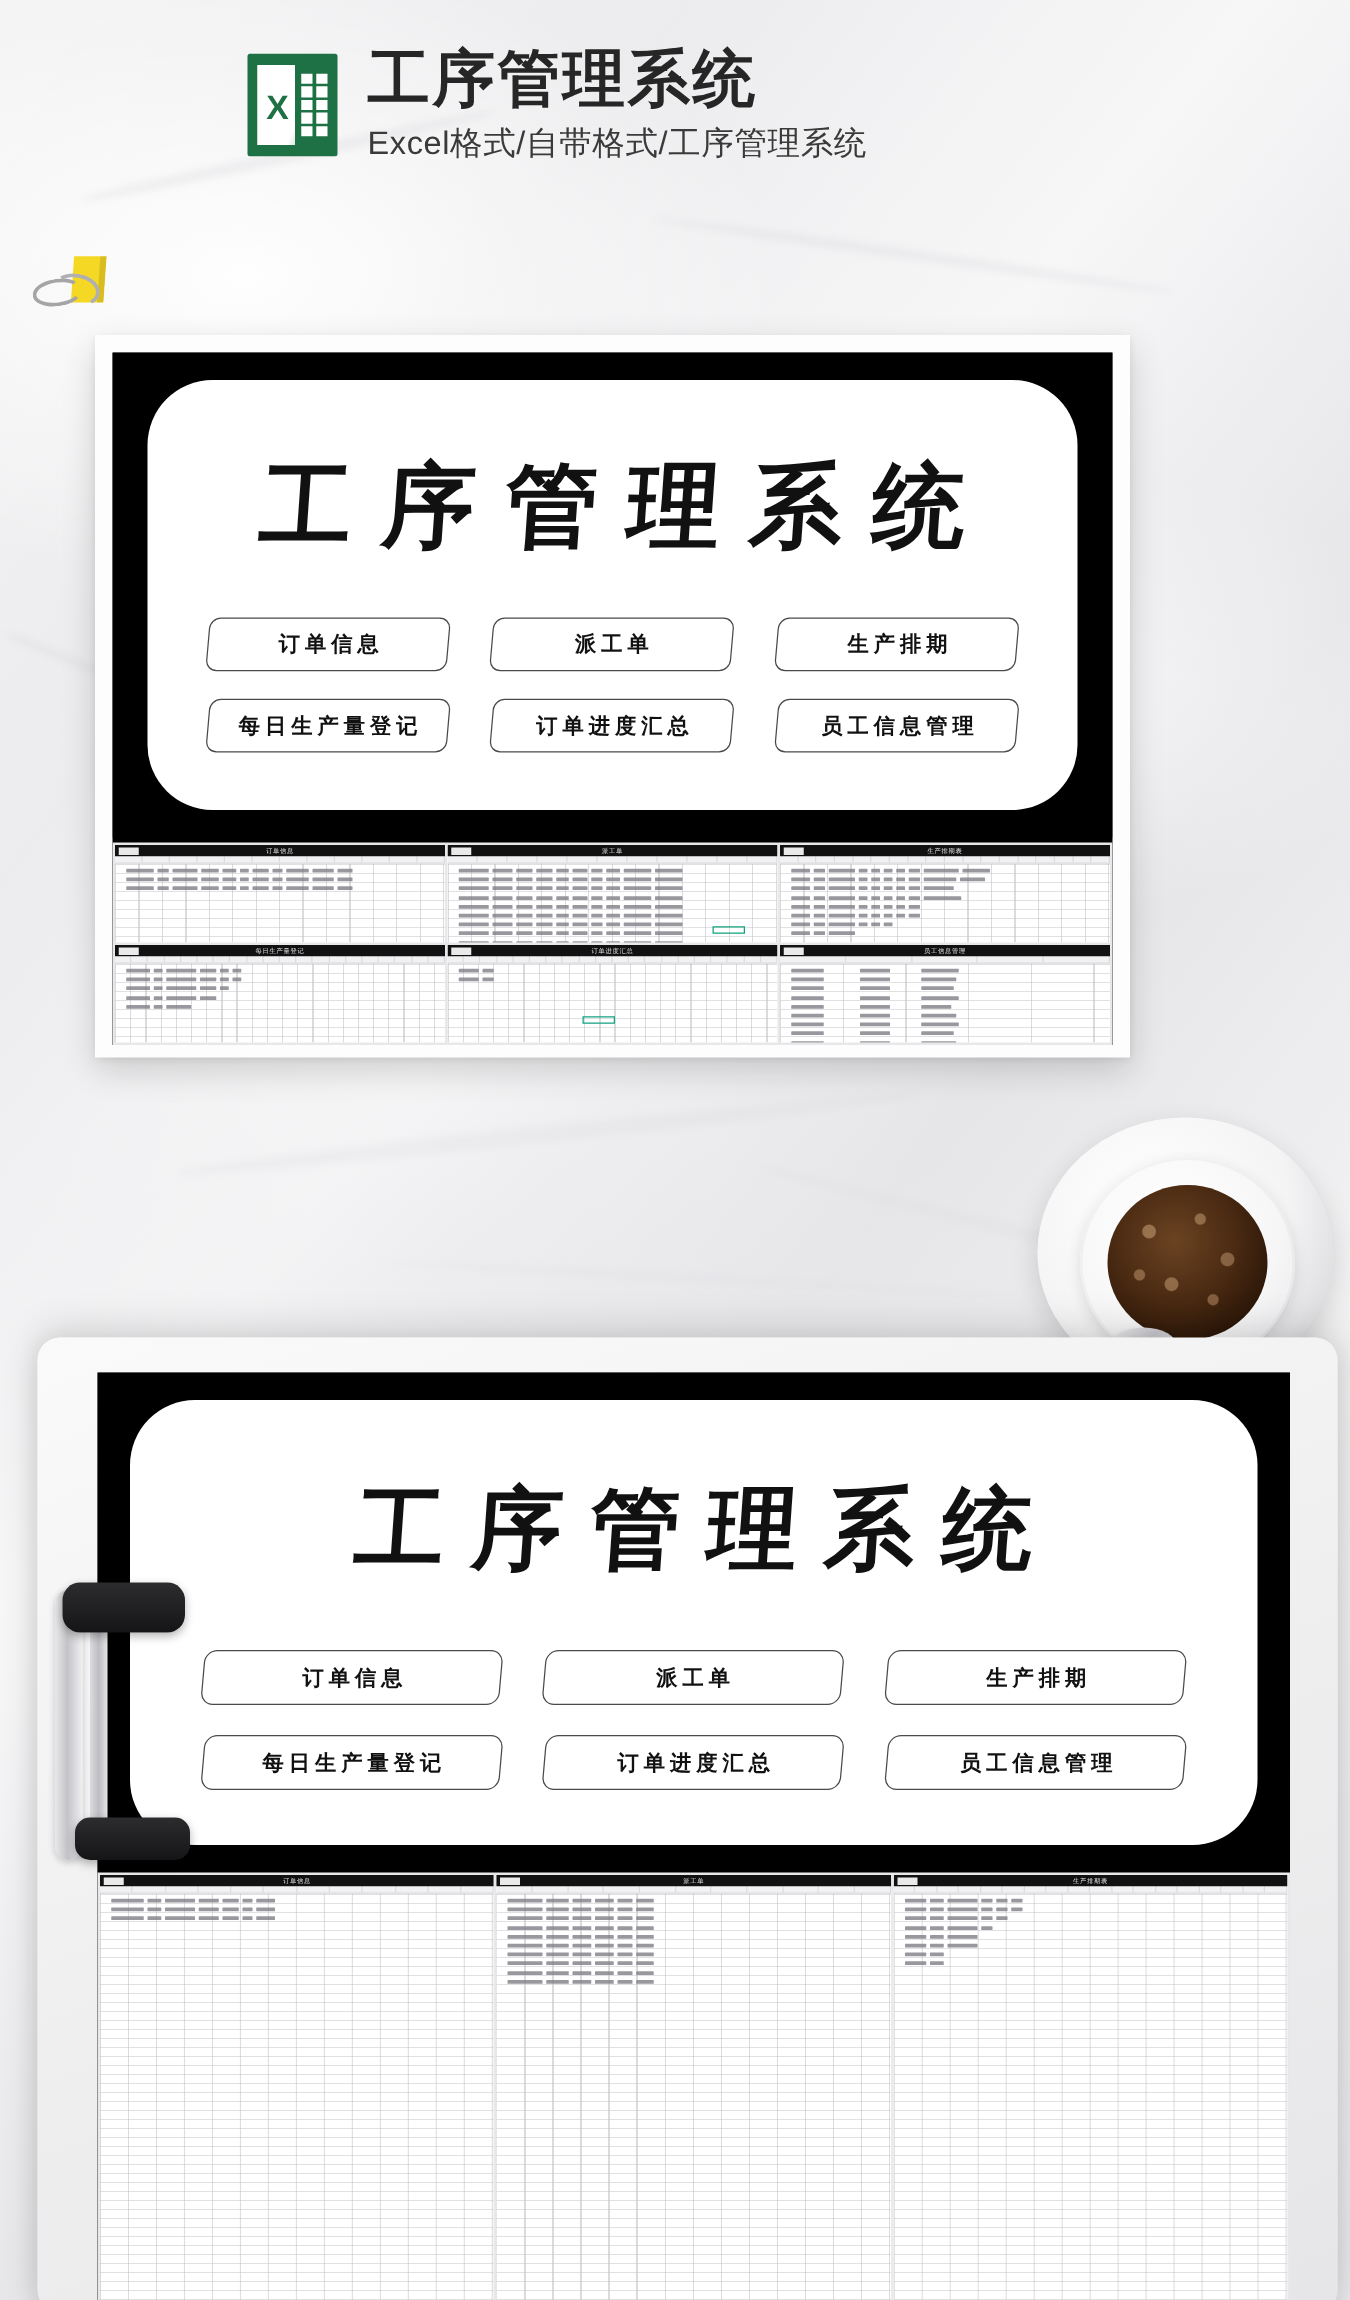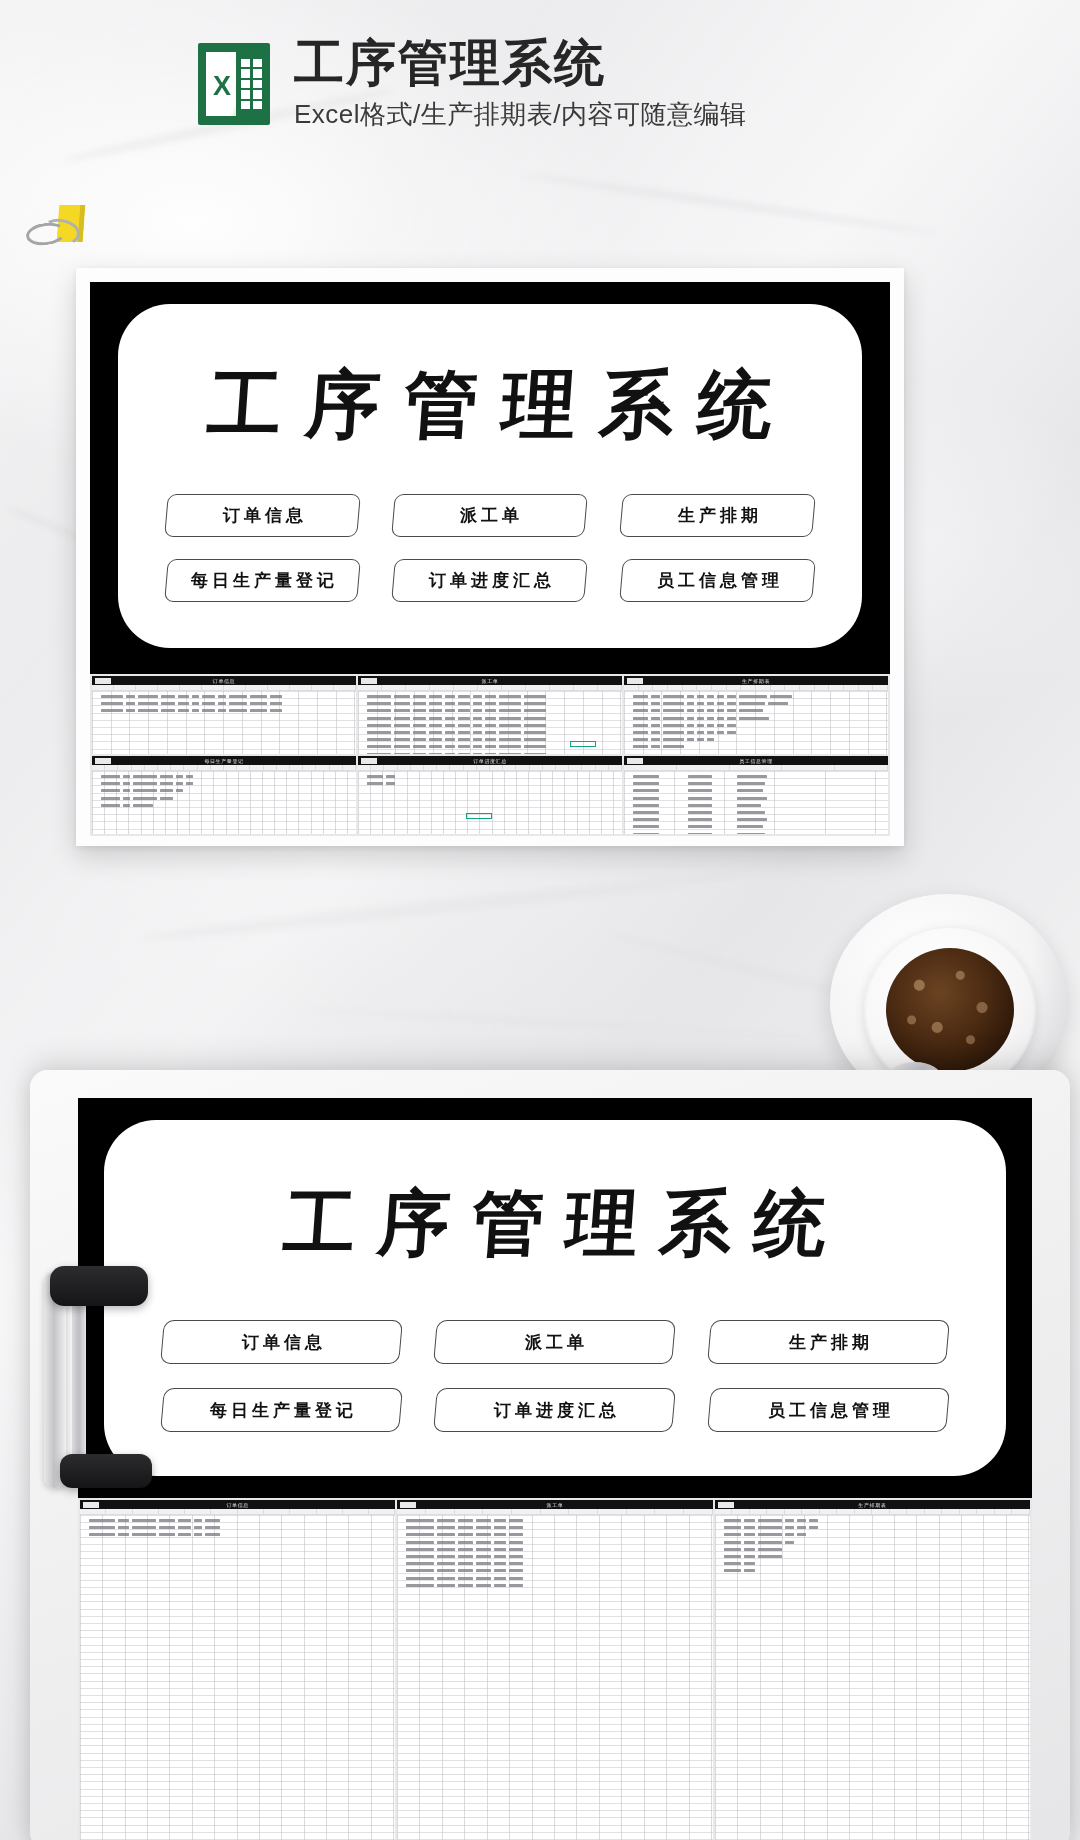--- a/index.html
+++ b/index.html
@@ -170,21 +170,21 @@
         <i></i>
         <i></i>
         <i></i>
         <i></i>
         <i></i>
         <i></i>
     </div>
   </div>
   <div class="header-text">
     <div class="h-title">工序管理系统</div>
-    <div class="h-sub">Excel格式/生产排期表/内容可随意编辑</div>
+    <div class="h-sub">Excel格式/自带格式/工序管理系统</div>
   </div>
 </div>
 
 <div class="clip">
   <div class="tab"></div>
   <div class="arm1"></div>
   <div class="arm2"></div>
 </div>
 
 <div class="shot-card">

